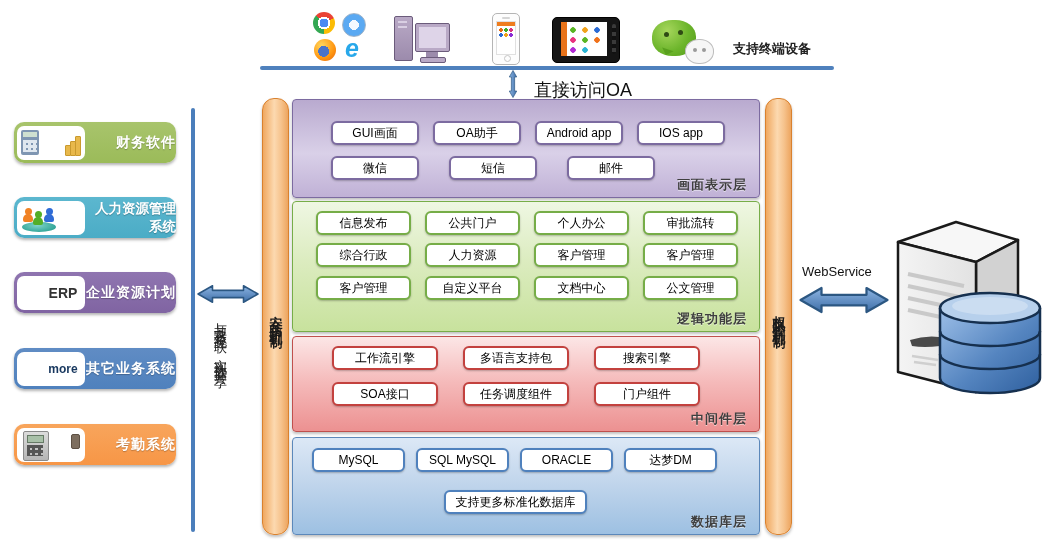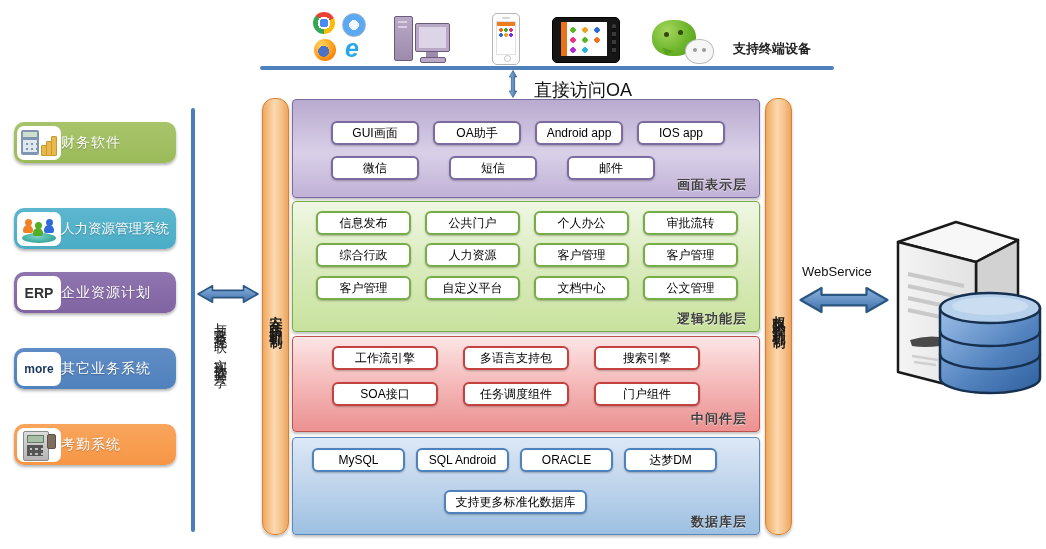--- a/index.html
+++ b/index.html
@@ -81,22 +81,22 @@
 
   
   .sys{left:14px;width:162px;height:41px;border-radius:10px;display:flex;align-items:center;
        box-shadow:0 2px 3px rgba(0,0,0,0.3);}
   .sys-0{background:linear-gradient(#a8c46c,#9bbb59);}
   .sys-1{background:linear-gradient(#5cb7cf,#4bacc6);}
   .sys-2{background:linear-gradient(#8f75b0,#8064a2);}
   .sys-3{background:linear-gradient(#608cc4,#4f81bd);}
   .sys-4{background:linear-gradient(#f8a55c,#f79646);}
   .sys-ico{width:44px;height:34px;margin-left:3px;background:#fff;border-radius:7px;position:relative;
-           display:flex;align-items:center;justify-content:center;flex:none;overflow:hidden;}
-  .sys-label{flex:1;text-align:left;color:#fff;font-size:14px;font-weight:400;
+           display:flex;align-items:center;justify-content:center;flex:none;overflow:hidden;padding-left:24px;}
+  .sys-label{flex:1;text-align:right;color:#fff;font-size:14px;font-weight:700;
              text-shadow:0 1px 1px rgba(0,0,0,0.25);letter-spacing:1px;}
   .sys-1 .sys-label{letter-spacing:0;font-size:13.5px;}
   .ico-text{font-weight:bold;color:#333;font-size:14px;}
   .ico-text.more{color:#17375e;font-size:12px;}
 
   
   .fin-calc{position:absolute;left:4px;top:4px;width:18px;height:25px;background:#7f96b2;border-radius:2px;}
   .fin-calc:before{content:"";position:absolute;left:2px;top:2px;width:14px;height:5px;background:#cfe0d0;}
   .fin-calc:after{content:"";position:absolute;left:2px;top:10px;width:14px;height:12px;
       background:repeating-linear-gradient(90deg,#dfe7ef 0 3px,rgba(0,0,0,0) 3px 5px),
@@ -217,21 +217,21 @@
       <div class="fin-calc"></div>
       <div class="fin-bars">
           <i></i>
           <i></i>
           <i></i>
         </div>
     </div>
     <div class="sys-label">财务软件</div>
   </div>
 
-  <div class="abs sys sys-1" style="top:208px;">
+  <div class="abs sys sys-1" style="top:197px;">
     <div class="sys-ico">
       <div class="hr-base"></div>
       <div class="person p-orange">
           <i></i>
           <b></b>
         </div>
       <div class="person p-blue">
           <i></i>
           <b></b>
         </div>
@@ -331,21 +331,21 @@
       <div class="chip">SOA接口</div>
       <div class="chip">任务调度组件</div>
       <div class="chip">门户组件</div>
     </div>
     <div class="layer-name">中间件层</div>
   </div>
 
   <div class="abs layer layer-b">
     <div class="row" style="left:19px;top:10px;gap:11px;border-radius:8px;">
       <div class="chip">MySQL</div>
-      <div class="chip">SQL Android</div>
+      <div class="chip">SQL MySQL</div>
       <div class="chip">ORACLE</div>
       <div class="chip">达梦DM</div>
     </div>
     <div class="row" style="left:151px;top:52px;align-items:flex-end;">
       <div class="chip" style="width:139px;">支持更多标准化数据库</div>
     </div>
     <div class="layer-name">数据库层</div>
   </div>
 
   <div class="abs ws-label">WebService</div>

